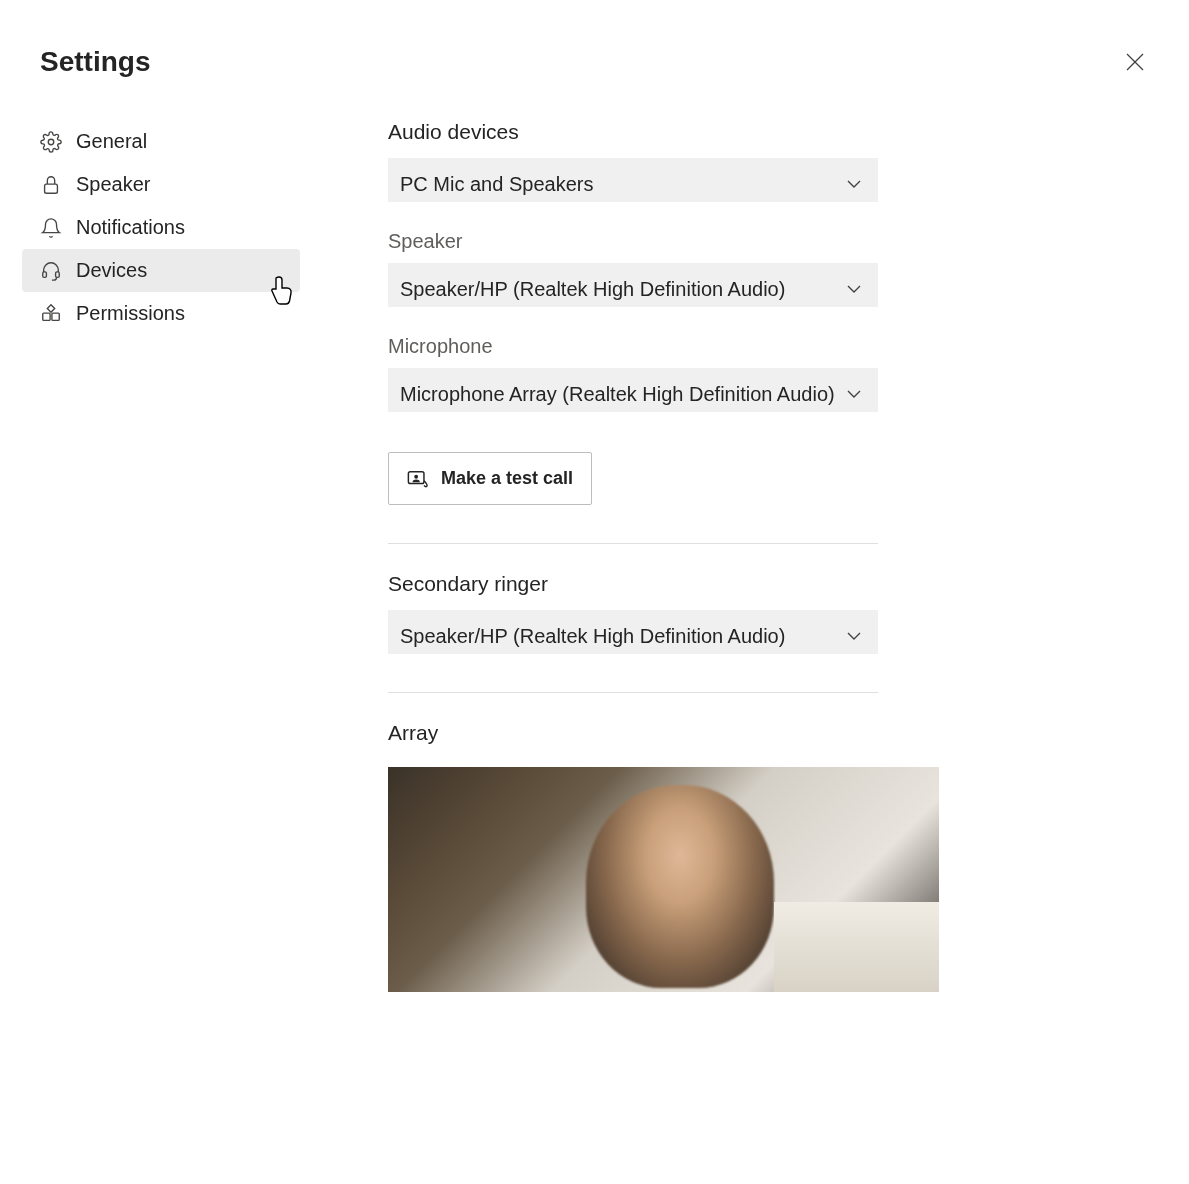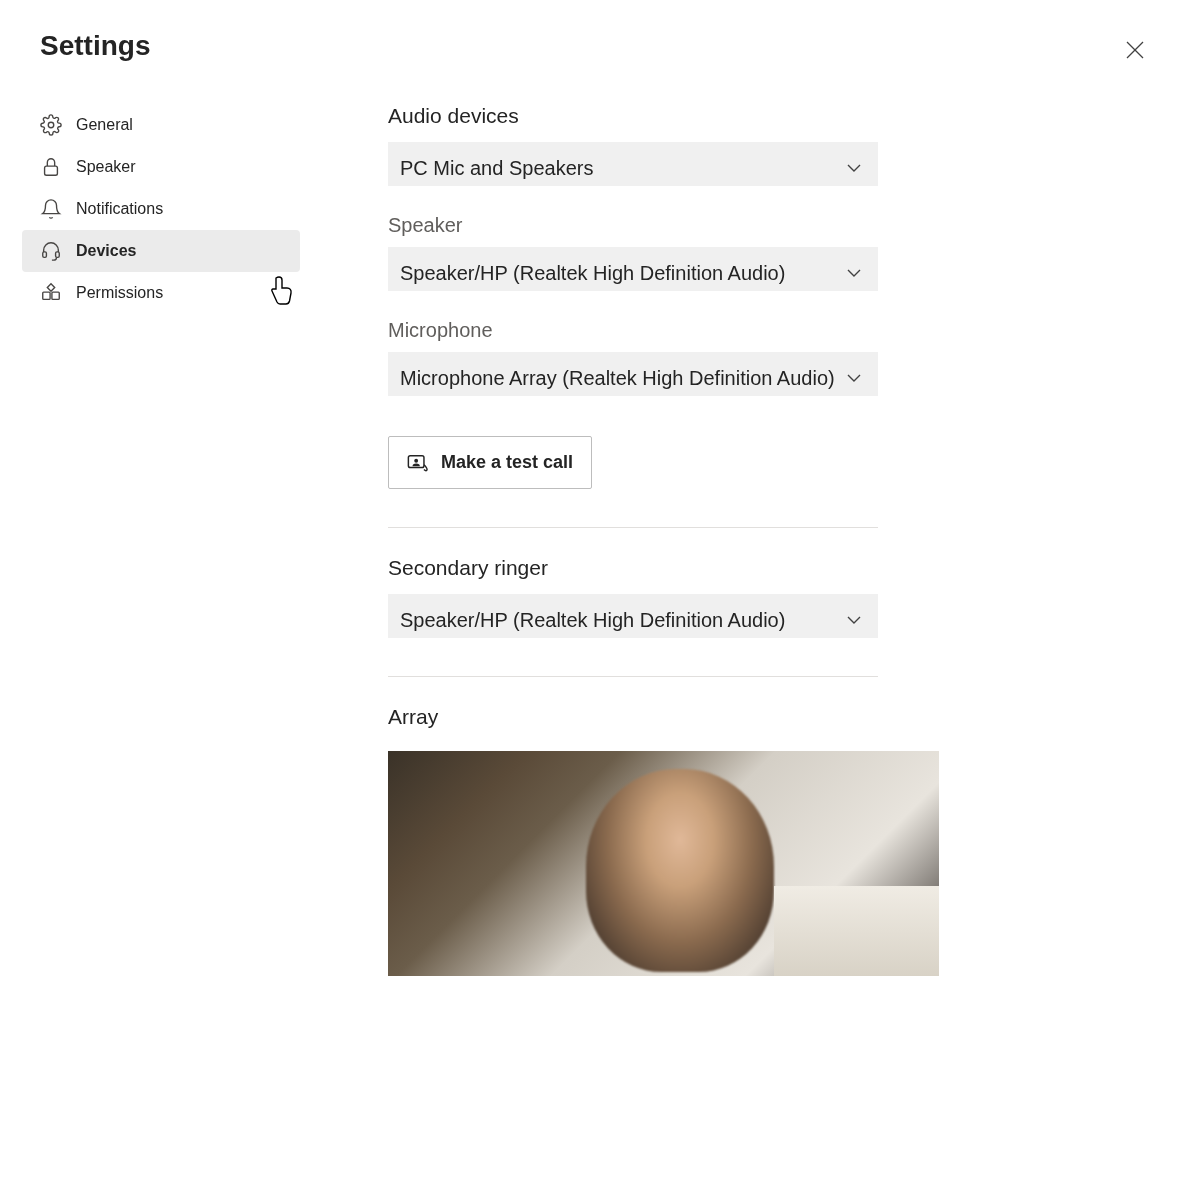--- a/index.html
+++ b/index.html
@@ -7,22 +7,22 @@
       font-family: "Segoe UI", -apple-system, BlinkMacSystemFont, sans-serif;
       background: #fff;
       color: #242424;
       width: 1189px;
       height: 1184px;
       overflow: hidden;
     }
     .header {
       display: flex;
       justify-content: space-between;
-      align-items: flex-end;
-      padding: 30px 42px 20px 40px;
+      align-items: center;
+      padding: 46px 42px 20px 40px;
     }
     .header-title {
       font-size: 28px;
       font-weight: 700;
       color: #242424;
     }
     .close-btn {
       cursor: pointer;
       width: 24px;
       height: 24px;
@@ -36,26 +36,25 @@
       width: 278px;
       padding-top: 22px;
     }
     .sidebar-item {
       display: flex;
       align-items: center;
       gap: 14px;
       padding: 10px 18px;
       cursor: pointer;
       border-radius: 4px;
-      font-size: 16px;
+      font-size: 20px;
       color: #242424;
     }
     .sidebar-item.selected {
       background: #ebebeb;
-      font-weight: bold;
     }
     .sidebar-icon {
       width: 22px;
       height: 22px;
       color: #484644;
       flex-shrink: 0;
     }
     .main {
       flex: 1;
       padding: 22px 60px 0 88px;

